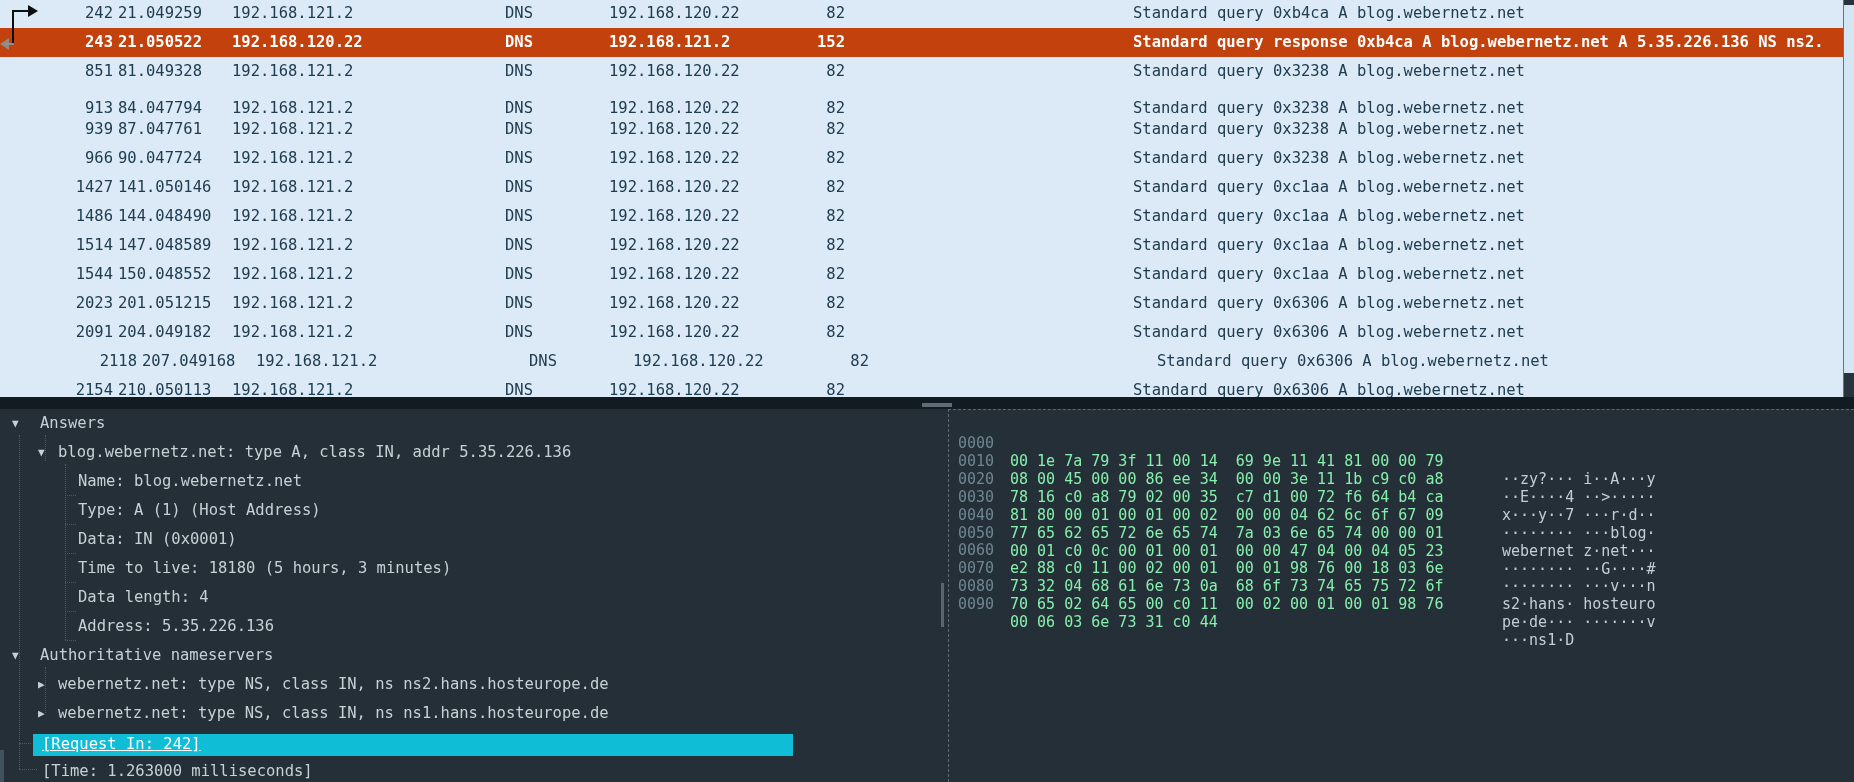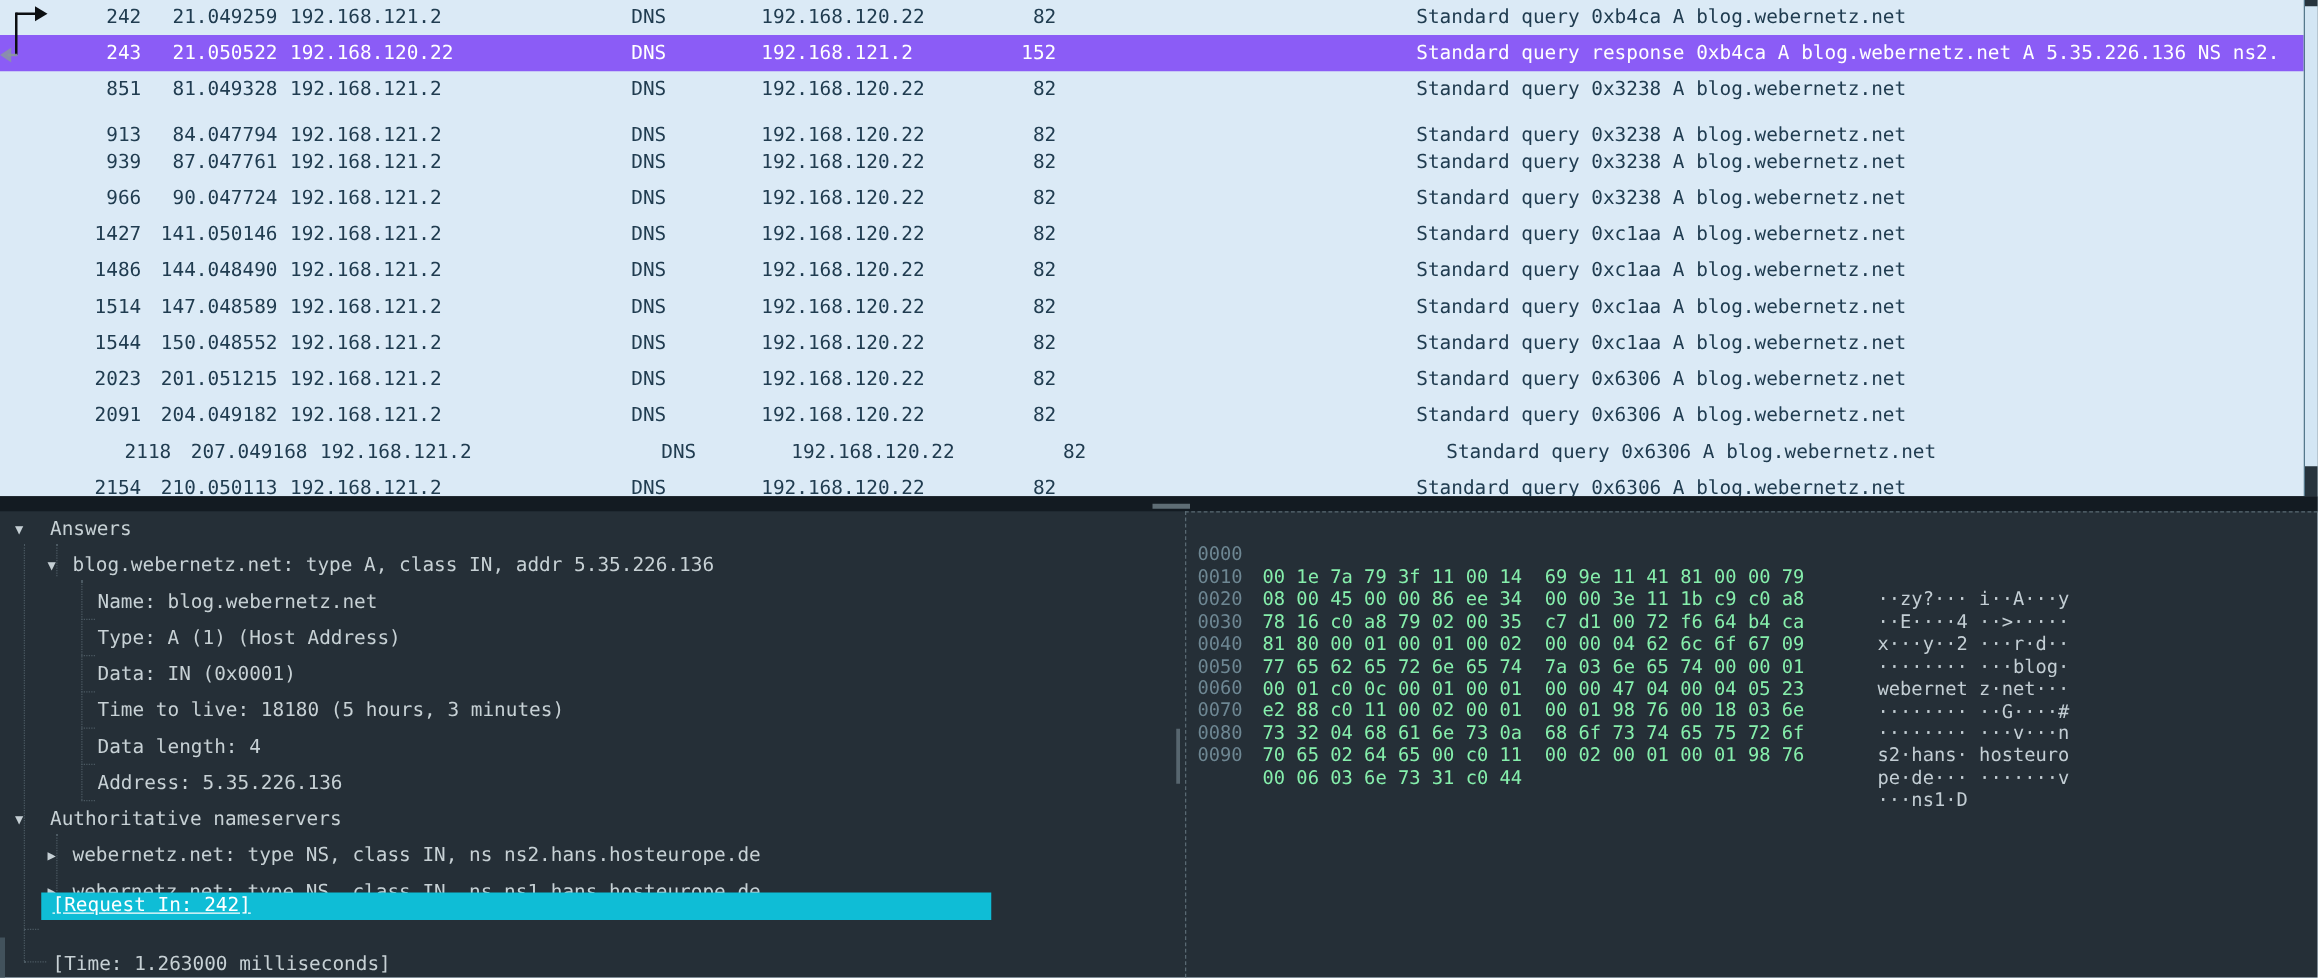--- a/index.html
+++ b/index.html
@@ -5,24 +5,24 @@
   * { box-sizing: border-box; margin: 0; padding: 0; }
   html,body { width: 1854px; height: 782px; overflow: hidden; }
   body { background: #252f37; font-family: "DejaVu Sans Mono", "Liberation Mono", monospace; }
   #stage { position: absolute; inset: 0; width: 1502px; height: 782px; }
 
   
   .packet-pane { position: absolute; left: 0; top: 0; width: 1854px; height: 397px;
                  background: #dbeaf6; overflow: hidden; }
   .prow { position: absolute; left: 0; width: 1843px; height: 29px; line-height: 29px;
           font-size: 15.5px; color: #203c50; white-space: nowrap; cursor: default; }
-  .prow.selected { background: #8b5cf6; color: #ffffff; }
+  .prow.selected { background: #c2410c; color: #ffffff; font-weight: bold; }
   .prow span { position: absolute; top: 0; height: 29px; }
   .c-no   { left: 20px;  width: 93px;  text-align: right; }
-  .c-time { left: 118px; width: 104px; text-align: right; }
+  .c-time { left: 118px; width: 104px; text-align: left; }
   .c-src  { left: 232px; }
   .c-proto{ left: 505px; }
   .c-dst  { left: 609px; }
   .c-len  { left: 755px; width: 90px; text-align: right; }
   .c-info { left: 1133px; right: 4px; overflow: hidden; }
 
   
   .pl-scrollbar { position: absolute; left: 1843px; top: 0; width: 11px; height: 397px;
                   background: #d3e6f4; border-left: 1px solid #55788c; }
   .pl-thumb-top { position: absolute; left: 0; top: 0; width: 11px; height: 5px; background: #27343d; }
@@ -278,21 +278,21 @@
           <span class="txt">Authoritative nameservers</span>
         </div>
         <div class="drow lv2" style="top: 261px;">
           <span class="tri">▶</span>
           <span class="txt">webernetz.net: type NS, class IN, ns ns2.hans.hosteurope.de</span>
         </div>
         <div class="drow lv2" style="top: 290px;">
           <span class="tri">▶</span>
           <span class="txt">webernetz.net: type NS, class IN, ns ns1.hans.hosteurope.de</span>
         </div>
-        <div class="drow selected lvb" style="top: 301px;">
+        <div class="drow selected lvb" style="top: 321px;">
 
           <span class="txt">[Request In: 242]</span>
         </div>
         <div class="drow lvb" style="top: 348px;">
 
           <span class="txt">[Time: 1.263000 milliseconds]</span>
         </div>
       </div>
   </section>
 
@@ -308,21 +308,21 @@
           <span class="h-ascii">··zy?··· i··A···y</span>
         </div>
         <div class="hrow" style="top: 23.9px;">
           <span class="h-off">0010</span>
           <span class="h-bytes">08 00 45 00 00 86 ee 34  00 00 3e 11 1b c9 c0 a8</span>
           <span class="h-ascii">··E····4 ··&gt;·····</span>
         </div>
         <div class="hrow" style="top: 41.8px;">
           <span class="h-off">0020</span>
           <span class="h-bytes">78 16 c0 a8 79 02 00 35  c7 d1 00 72 f6 64 b4 ca</span>
-          <span class="h-ascii">x···y··2 ···r·d··</span>
+          <span class="h-ascii">x···y··7 ···r·d··</span>
         </div>
         <div class="hrow" style="top: 59.7px;">
           <span class="h-off">0030</span>
           <span class="h-bytes">81 80 00 01 00 01 00 02  00 00 04 62 6c 6f 67 09</span>
           <span class="h-ascii">········ ···blog·</span>
         </div>
         <div class="hrow" style="top: 77.6px;">
           <span class="h-off">0040</span>
           <span class="h-bytes">77 65 62 65 72 6e 65 74  7a 03 6e 65 74 00 00 01</span>
           <span class="h-ascii">webernet z·net···</span>

